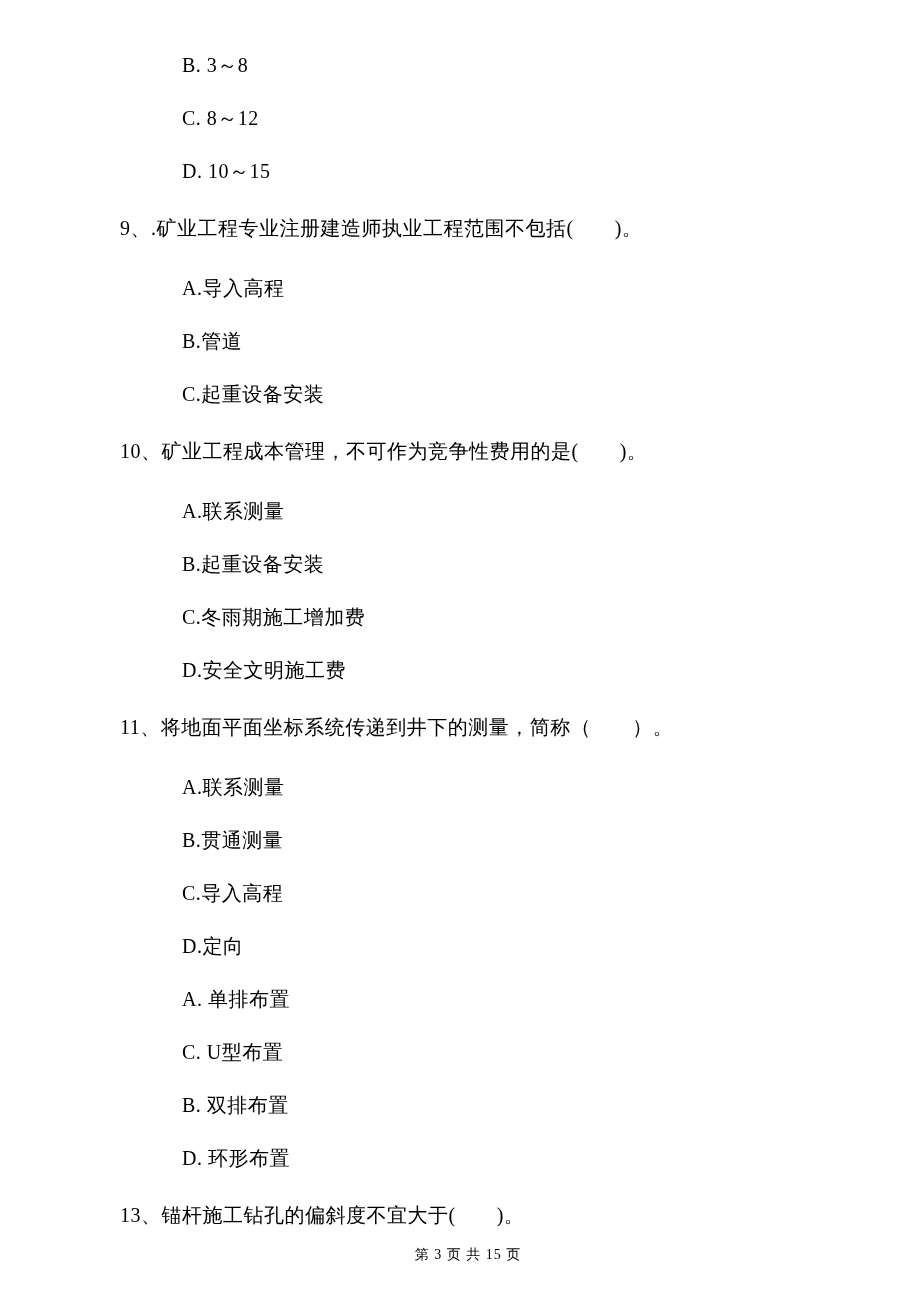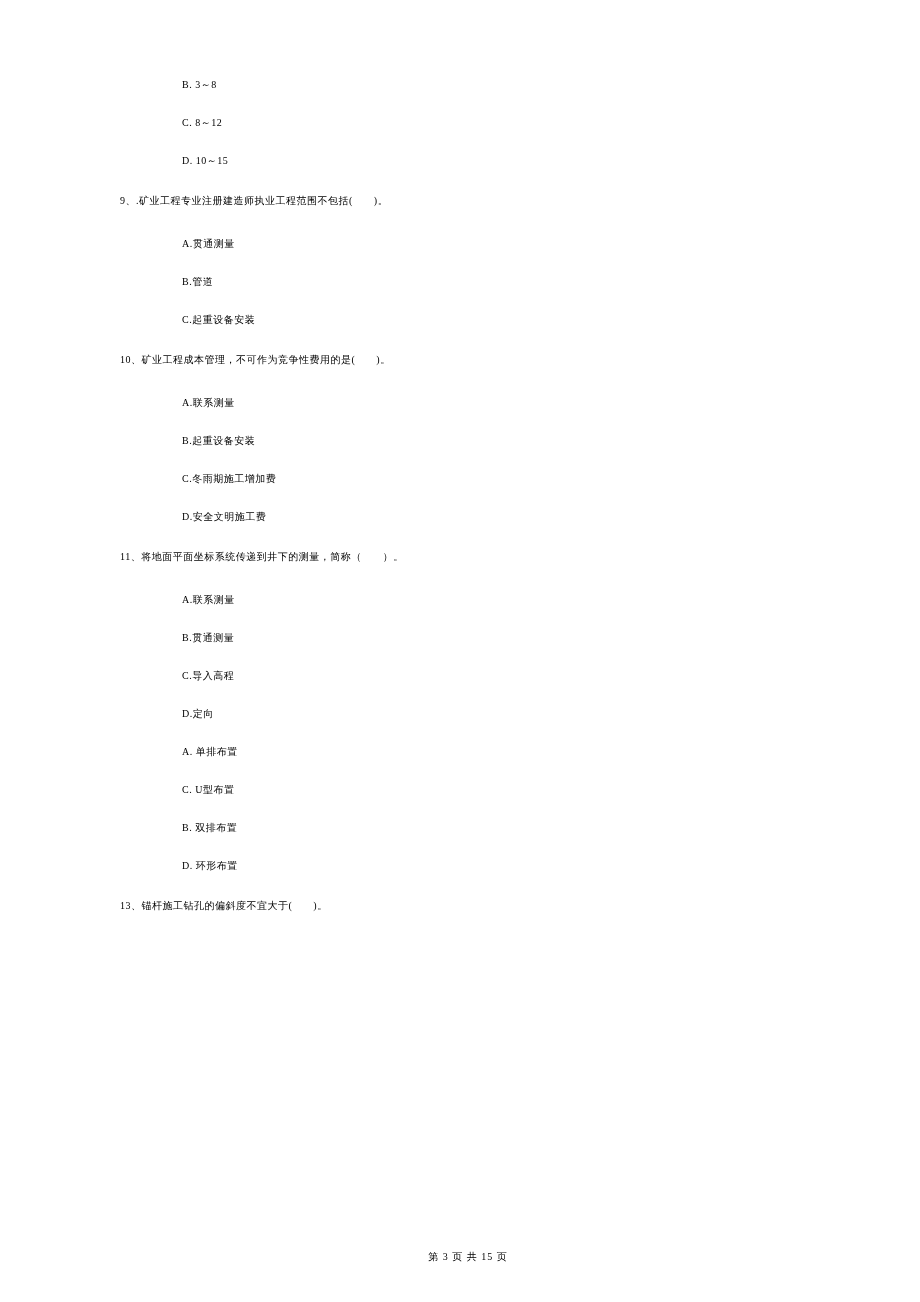--- a/index.html
+++ b/index.html
@@ -7,56 +7,56 @@
     padding: 0;
     background: #ffffff;
     font-family: "SimSun", "宋体", serif;
     color: #000000;
     width: 920px;
     height: 1302px;
     position: relative;
     box-sizing: border-box;
   }
   .page {
-    padding: 77px 120px 0 120px;
+    padding: 50px 120px 0 120px;
     box-sizing: border-box;
-    font-size: 10px;
+    font-size: 20px;
     line-height: 1.5;
   }
   .option {
     padding-left: 62px;
     margin-bottom: 23px;
     letter-spacing: 0.5px;
   }
   .question {
     margin-bottom: 26px;
     letter-spacing: 0.5px;
     line-height: 1.9;
   }
   .footer {
     position: absolute;
     bottom: 38px;
     left: 16px;
     right: 0;
     text-align: center;
-    font-size: 10px;
+    font-size: 14px;
     letter-spacing: 1px;
   }
 </style>
 </head>
 <body>
 
 <div class="page">
 
   <div class="option">B. 3～8</div>
   <div class="option">C. 8～12</div>
   <div class="option">D. 10～15</div>
 
   <div class="question">9、.矿业工程专业注册建造师执业工程范围不包括(　　)。</div>
-  <div class="option">A.贯通测量</div>
+  <div class="option">A.导入高程</div>
   <div class="option">B.管道</div>
   <div class="option">C.起重设备安装</div>
 
   <div class="question">10、矿业工程成本管理，不可作为竞争性费用的是(　　)。</div>
   <div class="option">A.联系测量</div>
   <div class="option">B.起重设备安装</div>
   <div class="option">C.冬雨期施工增加费</div>
   <div class="option">D.安全文明施工费</div>
 
   <div class="question">11、将地面平面坐标系统传递到井下的测量，简称（　　）。</div>

